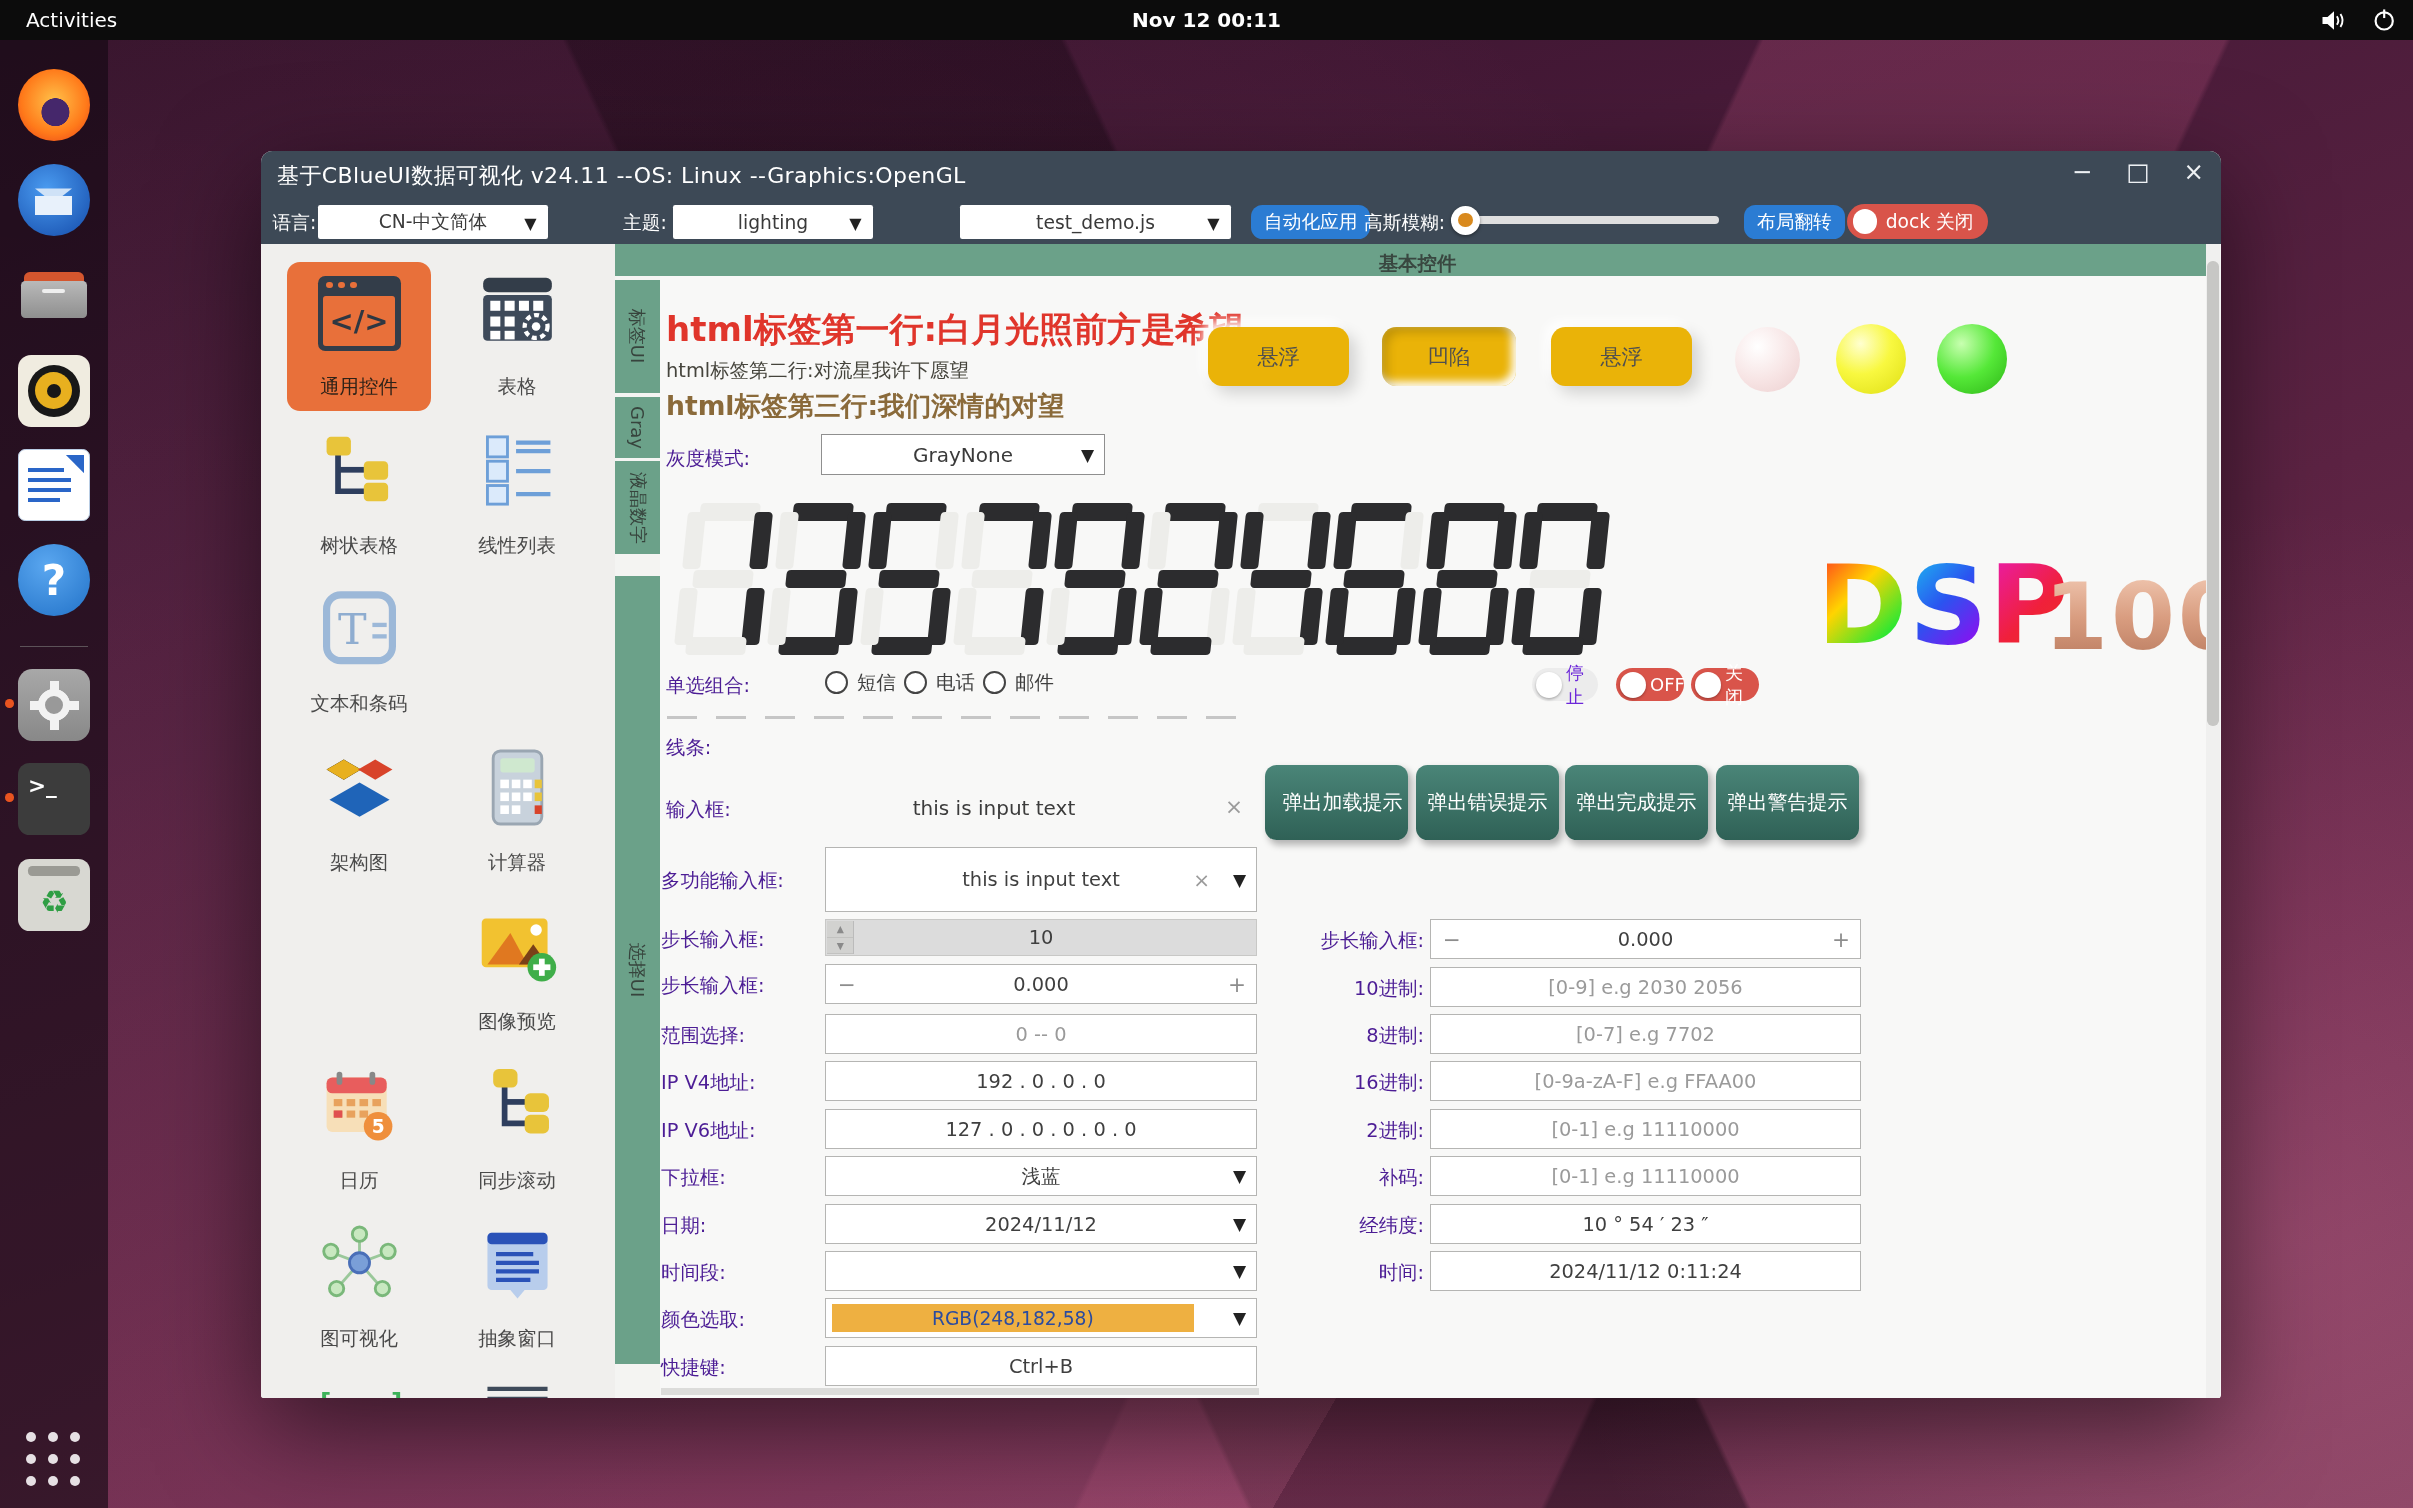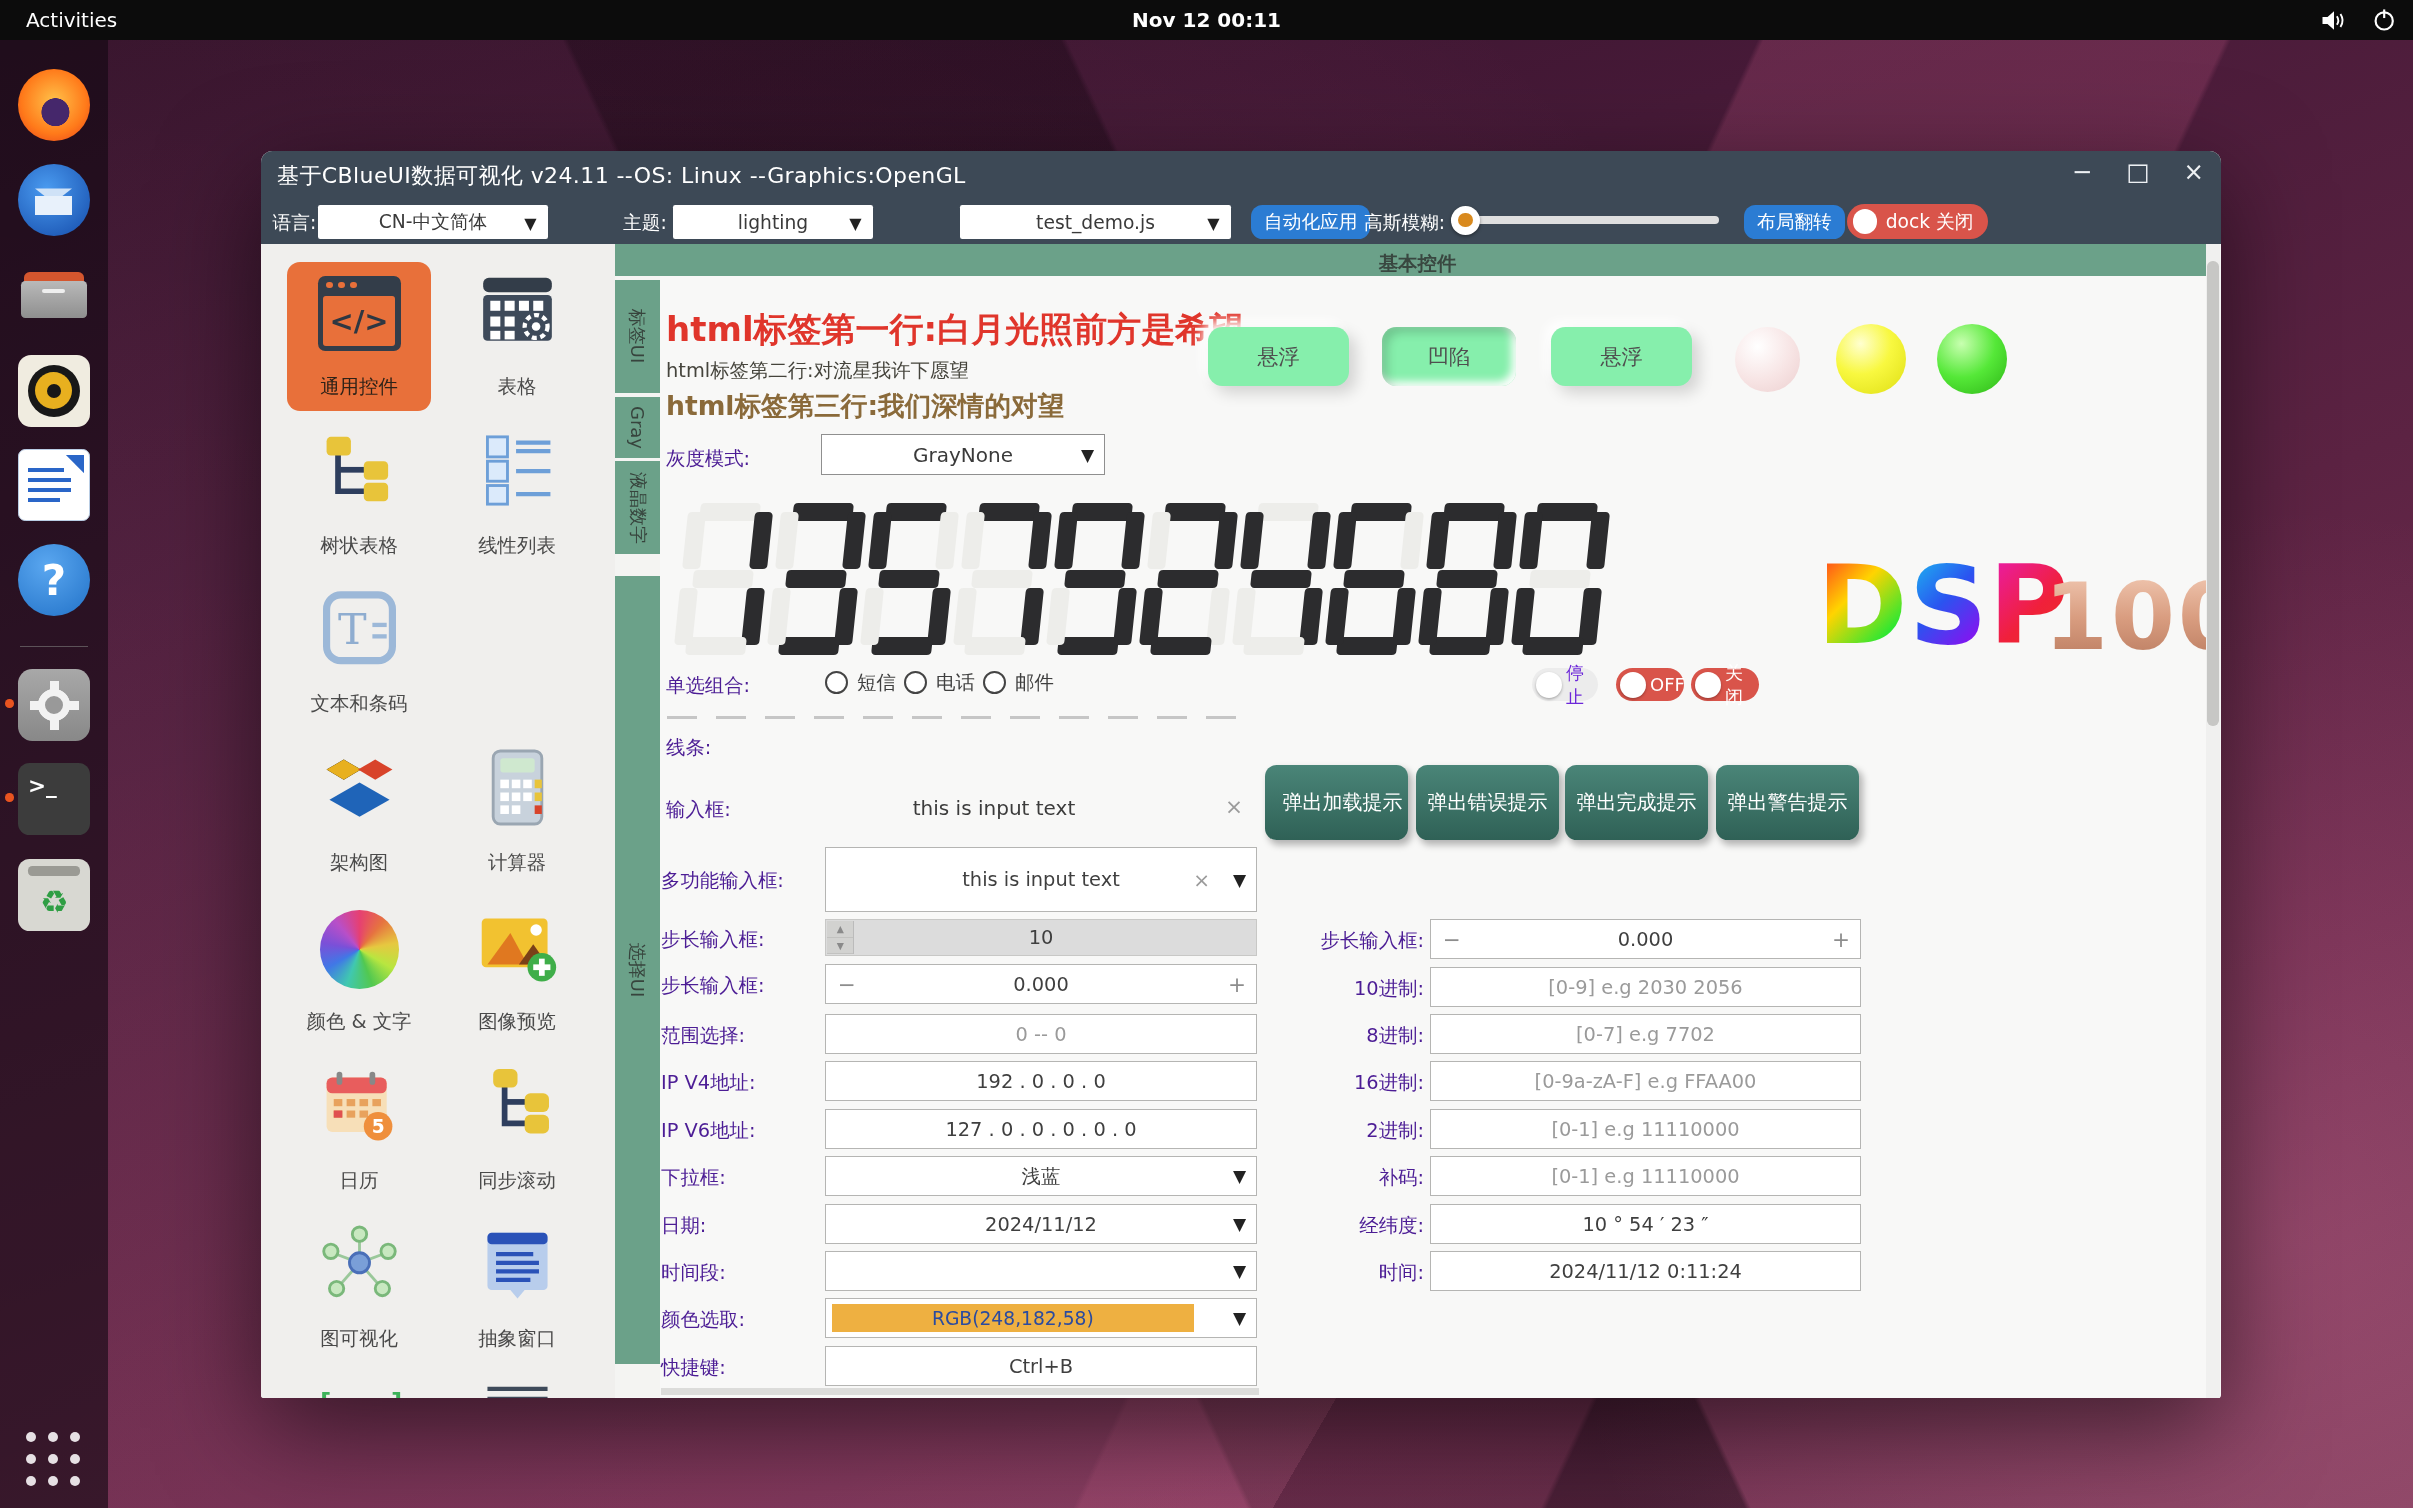--- a/index.html
+++ b/index.html
@@ -58,21 +58,21 @@
   .tile .t-icon { position:absolute; left:50%; top:10px; transform:translateX(-50%); width:86px; height:86px; }
   .tile .t-label { position:absolute; left:0; right:0; bottom:11.5px; font-size:19.4px; color:#4a4a4a; }
   .tile.selected .t-label { color:#2e2218; }
   
   .content { position:absolute; left:354px; top:93px; width:1605px; height:1154px; background:#f8f8f7; overflow:hidden; color:#3f3f3f; }
   .head-strip { position:absolute; left:0; top:0; width:1605px; height:32px; background:#6ba189; }
   .head-strip span { position:absolute; left:50%; top:5.7px; transform:translateX(-50%); font-size:19.4px; color:#394740; font-weight:bold; }
   .vtabs { position:absolute; left:0; top:32px; width:45px; height:1121px; background:#f4f4f2; }
   .vtab { position:absolute; left:0; width:45px; background:#6ba189; display:flex; align-items:center; justify-content:center; }
   .vtab span { transform:rotate(90deg); white-space:nowrap; font-size:18px; color:#37443d; }
-  .neu { position:absolute; height:59px; border-radius:14.4px; background:#86efac; display:flex; align-items:center; justify-content:center;
+  .neu { position:absolute; height:59px; border-radius:14.4px; background:#eab308; display:flex; align-items:center; justify-content:center;
     font-size:21px; color:#4f4f4f; }
   .neu.raised { box-shadow:7.2px 7.2px 14.4px rgba(0,0,0,.15), -5.7px -5.7px 11.5px #ffffff; }
   .neu.inset  { box-shadow:inset 5.7px 5.7px 10px rgba(0,0,0,.17), inset -4.3px -4.3px 8.6px #ffffff; }
   .ball { position:absolute; border-radius:50%; }
   .row-label { position:absolute; font-size:19.4px; color:#4c1d95; }
   .combo { position:absolute; background:#fff; border:1.4px solid #8f8f8f; display:flex; align-items:center; justify-content:center;
     font-size:20px; color:#3a3a3a; }
   .combo .caret { position:absolute; right:10px; color:#222; font-size:17px; }
   .lcd { position:absolute; display:flex; gap:8px; }
   .seg-digit { position:relative; width:85px; height:152px; transform:skewX(-6deg); }
@@ -335,26 +335,20 @@
                 <rect x="33" y="31" width="6" height="6"></rect>
                 <rect x="17" y="40" width="6" height="6"></rect>
                 <rect x="25" y="40" width="6" height="6"></rect>
               </g>
               <rect x="41" y="22" width="5" height="6" fill="#e8c43a"></rect>
               <rect x="41" y="31" width="5" height="6" fill="#e8c43a"></rect>
               <rect x="41" y="40" width="5" height="6" fill="#d8432a"></rect>
             </svg></div>
           <div class="t-label">计算器</div>
         </div>
-        <div class="tile" style="left: 26px; top: 653px;">
-          <div class="t-icon">
-            <div class="cw"></div>
-          </div>
-          <div class="t-label">颜色 &amp; 文字</div>
-        </div>
         <div class="tile" style="left: 184px; top: 653px;">
           <div class="t-icon"><svg width="83" height="79" viewBox="0 0 58 55">
               <rect x="4" y="8" width="46" height="34" rx="3" fill="#f2c230"></rect>
               <polygon points="8,40 24,18 36,40" fill="#e07820"></polygon>
               <polygon points="30,40 40,26 50,40" fill="#7a4018"></polygon>
               <circle cx="42" cy="16" r="4" fill="#fff"></circle>
               <circle cx="46" cy="42" r="10" fill="#3fae49"></circle>
               <rect x="40" y="40" width="12" height="4" fill="#fff"></rect>
               <rect x="44" y="36" width="4" height="12" fill="#fff"></rect>
             </svg></div>

